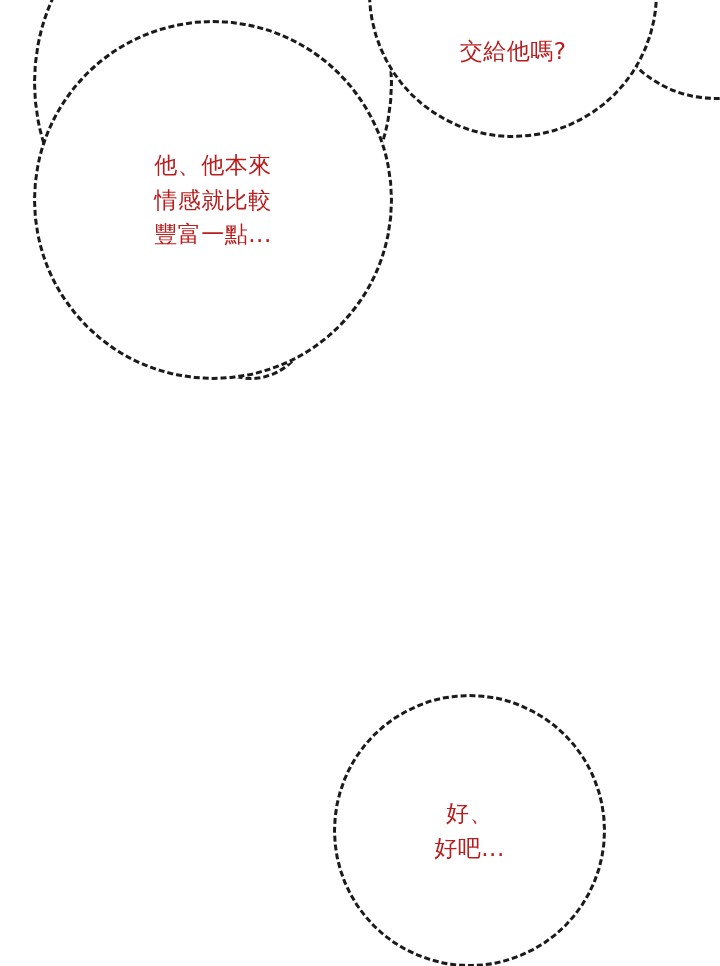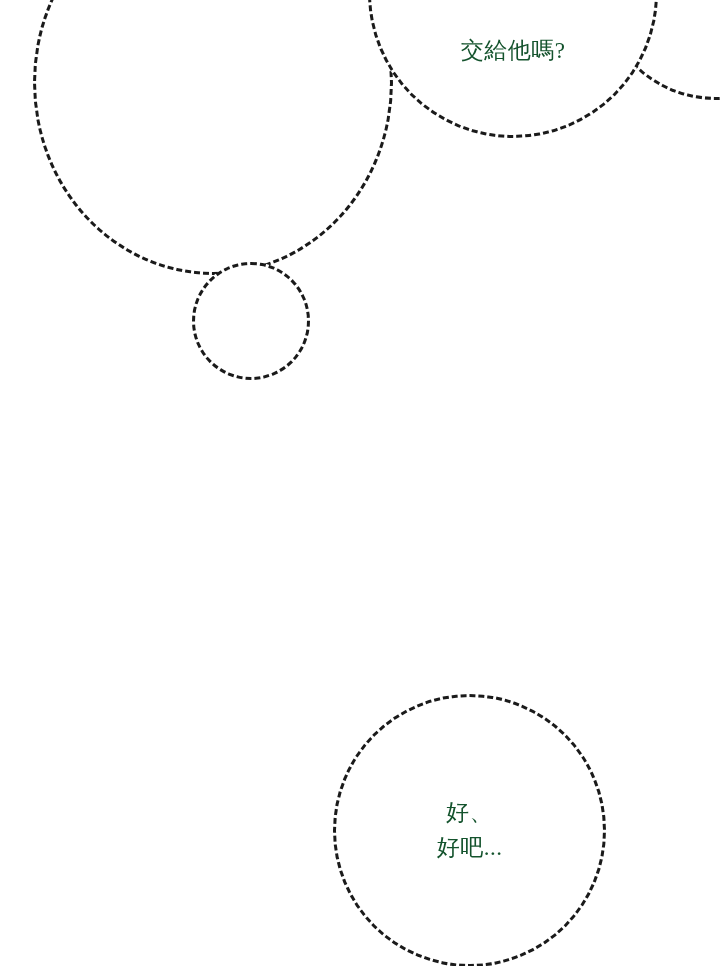--- a/index.html
+++ b/index.html
@@ -27,27 +27,26 @@
     box-sizing: border-box;
     border: 3px dashed #1a1a1a;
     border-radius: 50%;
     background: #ffffff;
     display: flex;
     align-items: center;
     justify-content: center;
     text-align: center;
   }
   .bubble .txt {
-    color: #14532d;
+    color: #b91c1c;
     font-size: 23px;
     line-height: 1.52;
     letter-spacing: 0.5px;
     white-space: pre-line;
     padding: 0 14px;
-    font-family: Liberation Serif, serif;
   }
   
   #bubble-top-left {
     left: 33px;
     top: -110px;
     width: 360px;
     height: 385px;
   }
   
   #bubble-top-center {
@@ -105,20 +104,25 @@
   <div class="bubble" id="bubble-top-right">
     <span class="txt"></span>
   </div>
 
   <div class="bubble" id="bubble-top-center">
     <span class="txt">交給他嗎?</span>
   </div>
 
   <div class="bubble" id="bubble-tail-upper"></div>
 
+  <div class="bubble" id="bubble-main-upper">
+    <span class="txt">他、他本來
+情感就比較
+豐富一點...</span>
+  </div>
 
 
   <div class="bubble" id="bubble-bottom">
     <span class="txt">好、
 好吧...</span>
   </div>
 
 </div>
 
 </body></html>

